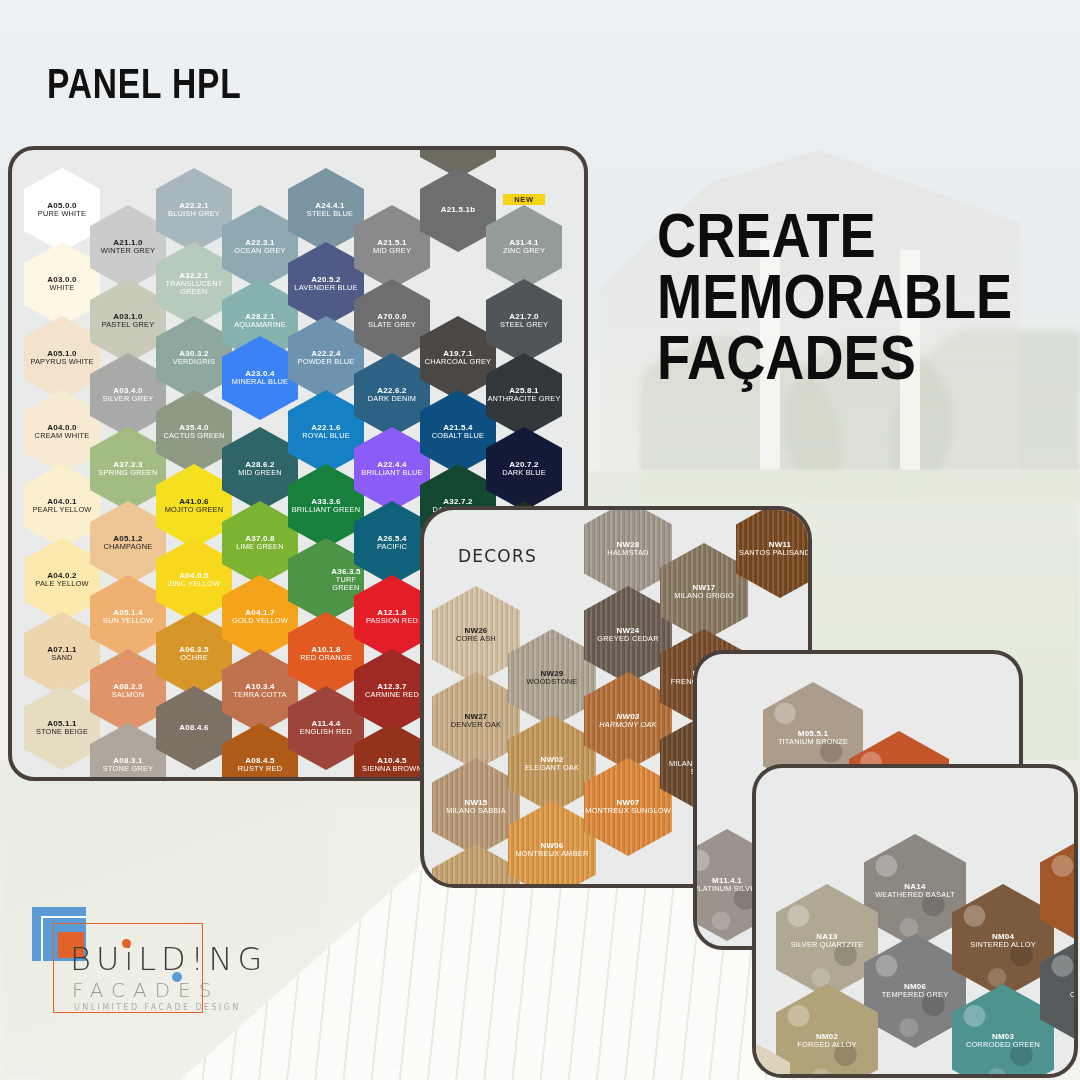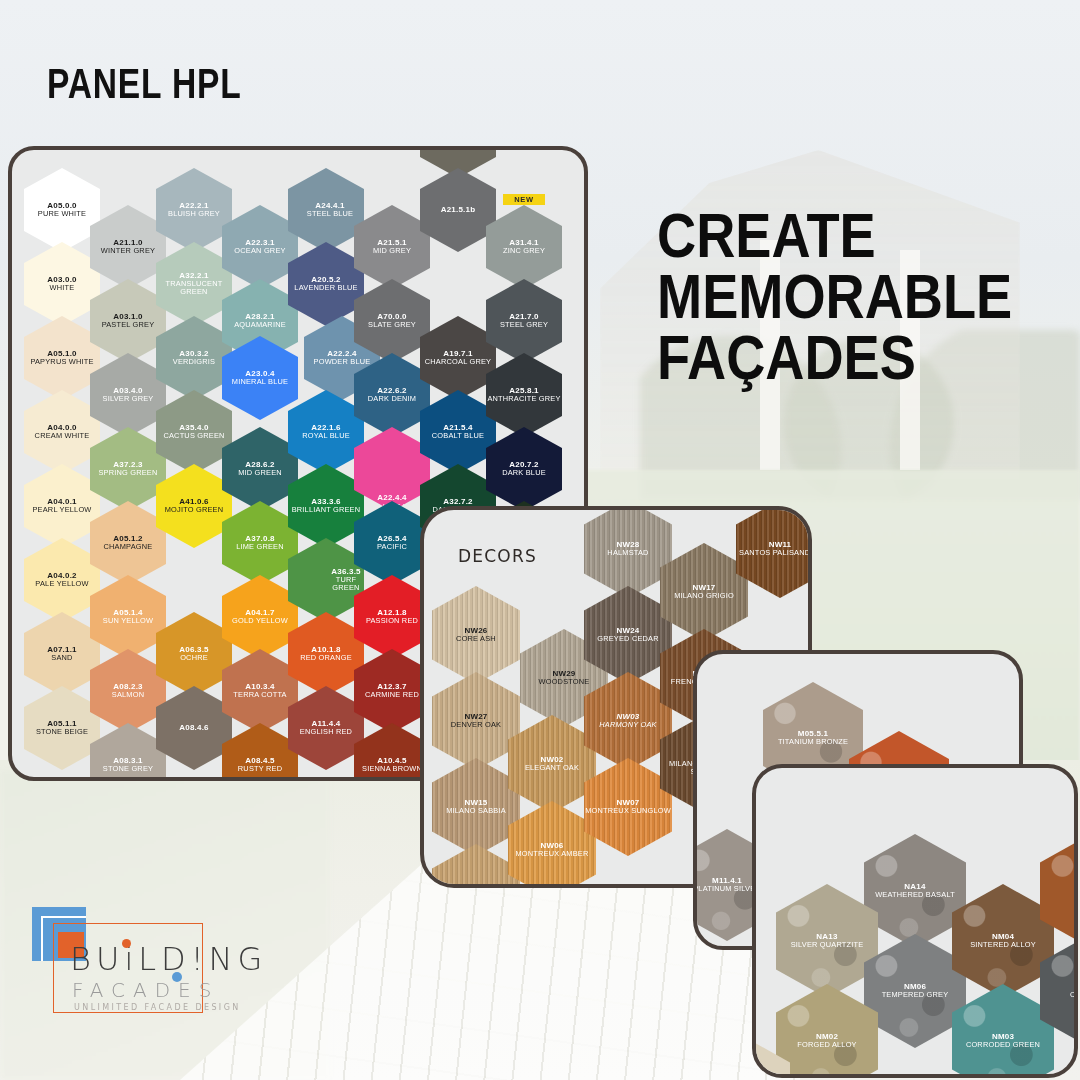--- a/index.html
+++ b/index.html
@@ -246,20 +246,26 @@
         <div class="code">A35.4.0</div>
         <div class="name">CACTUS GREEN</div>
       </div>
     </div>
     <div class="hex light" style="--w: 76px; --h: 84px; left: 144px; top: 314px; background: rgb(244, 224, 30);">
       <div class="lbl">
         <div class="code">A41.0.6</div>
         <div class="name">MOJITO GREEN</div>
       </div>
     </div>
+    <div class="hex dark" style="--w: 76px; --h: 84px; left: 144px; top: 388px; background: rgb(247, 216, 28);">
+      <div class="lbl">
+        <div class="code">A04.0.5</div>
+        <div class="name">ZINC YELLOW</div>
+      </div>
+    </div>
     <div class="hex dark" style="--w: 76px; --h: 84px; left: 144px; top: 462px; background: rgb(215, 150, 40);">
       <div class="lbl">
         <div class="code">A06.3.5</div>
         <div class="name">OCHRE</div>
       </div>
     </div>
     <div class="hex dark" style="--w: 76px; --h: 84px; left: 144px; top: 536px; background: rgb(125, 113, 102);">
       <div class="lbl">
         <div class="code">A08.4.6</div>
         <div class="name"></div>
@@ -318,21 +324,21 @@
         <div class="code">A24.4.1</div>
         <div class="name">STEEL BLUE</div>
       </div>
     </div>
     <div class="hex dark" style="--w: 76px; --h: 84px; left: 276px; top: 92px; background: rgb(78, 91, 134);">
       <div class="lbl">
         <div class="code">A20.5.2</div>
         <div class="name">LAVENDER BLUE</div>
       </div>
     </div>
-    <div class="hex dark" style="--w: 76px; --h: 84px; left: 292px; top: 166px; background: rgb(110, 147, 174);">
+    <div class="hex dark" style="--w: 76px; --h: 84px; left: 276px; top: 166px; background: rgb(110, 147, 174);">
       <div class="lbl">
         <div class="code">A22.2.4</div>
         <div class="name">POWDER BLUE</div>
       </div>
     </div>
     <div class="hex dark" style="--w: 76px; --h: 84px; left: 276px; top: 240px; background: rgb(21, 128, 196);">
       <div class="lbl">
         <div class="code">A22.1.6</div>
         <div class="name">ROYAL BLUE</div>
       </div>
@@ -372,21 +378,21 @@
         <div class="code">A70.0.0</div>
         <div class="name">SLATE GREY</div>
       </div>
     </div>
     <div class="hex dark" style="--w: 76px; --h: 84px; left: 342px; top: 203px; background: rgb(46, 98, 133);">
       <div class="lbl">
         <div class="code">A22.6.2</div>
         <div class="name">DARK DENIM</div>
       </div>
     </div>
-    <div class="hex dark" style="--w: 76px; --h: 84px; left: 342px; top: 277px; background: #ec4899; justify-content: flex-end;">
+    <div class="hex dark" style="--w: 76px; --h: 84px; left: 342px; top: 277px; background: #8b5cf6;">
       <div class="lbl">
         <div class="code">A22.4.4</div>
         <div class="name">BRILLIANT BLUE</div>
       </div>
     </div>
     <div class="hex dark" style="--w: 76px; --h: 84px; left: 342px; top: 351px; background: rgb(16, 97, 122);">
       <div class="lbl">
         <div class="code">A26.5.4</div>
         <div class="name">PACIFIC</div>
       </div>
@@ -506,21 +512,21 @@
         <div class="code">NW15</div>
         <div class="name">MILANO SABBIA</div>
       </div>
     </div>
     <div class="hex light" style="--w: 88px; --h: 98px; left: 8px; top: 334px; background: rgb(201, 164, 114);">
       <div class="tex" style="background: repeating-linear-gradient(90deg, rgba(0, 0, 0, 0.12) 0px, rgba(0, 0, 0, 0.12) 1px, rgba(255, 255, 255, 0.1) 1px, rgba(255, 255, 255, 0.1) 3px, rgba(0, 0, 0, 0.05) 3px, rgba(0, 0, 0, 0.05) 5px);"></div>
       <div class="lbl">
         <div class="code">NW12</div>
       </div>
     </div>
-    <div class="hex light" style="--w: 88px; --h: 98px; left: 96px; top: 119px; background: rgb(178, 167, 149);">
+    <div class="hex light" style="--w: 88px; --h: 98px; left: 84px; top: 119px; background: rgb(178, 167, 149);">
       <div class="tex" style="background: repeating-linear-gradient(90deg, rgba(0, 0, 0, 0.12) 0px, rgba(0, 0, 0, 0.12) 1px, rgba(255, 255, 255, 0.1) 1px, rgba(255, 255, 255, 0.1) 3px, rgba(0, 0, 0, 0.05) 3px, rgba(0, 0, 0, 0.05) 5px);"></div>
       <div class="lbl">
         <div class="code">NW29</div>
         <div class="name">WOODSTONE</div>
       </div>
     </div>
     <div class="hex dark" style="--w: 88px; --h: 98px; left: 84px; top: 205px; background: rgb(199, 154, 92);">
       <div class="tex" style="background: repeating-linear-gradient(90deg, rgba(0, 0, 0, 0.12) 0px, rgba(0, 0, 0, 0.12) 1px, rgba(255, 255, 255, 0.1) 1px, rgba(255, 255, 255, 0.1) 3px, rgba(0, 0, 0, 0.05) 3px, rgba(0, 0, 0, 0.05) 5px);"></div>
       <div class="lbl">
         <div class="code">NW02</div>

